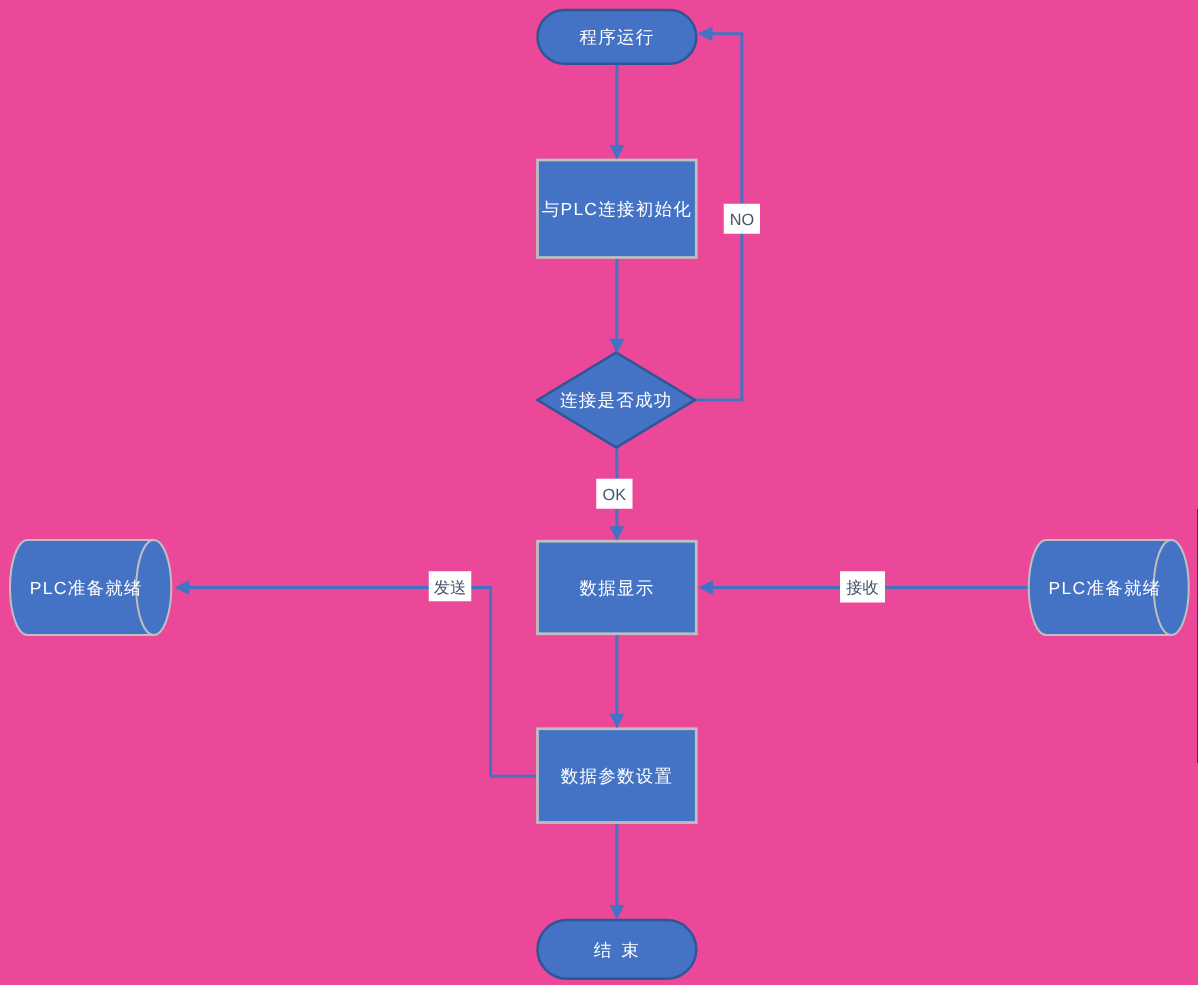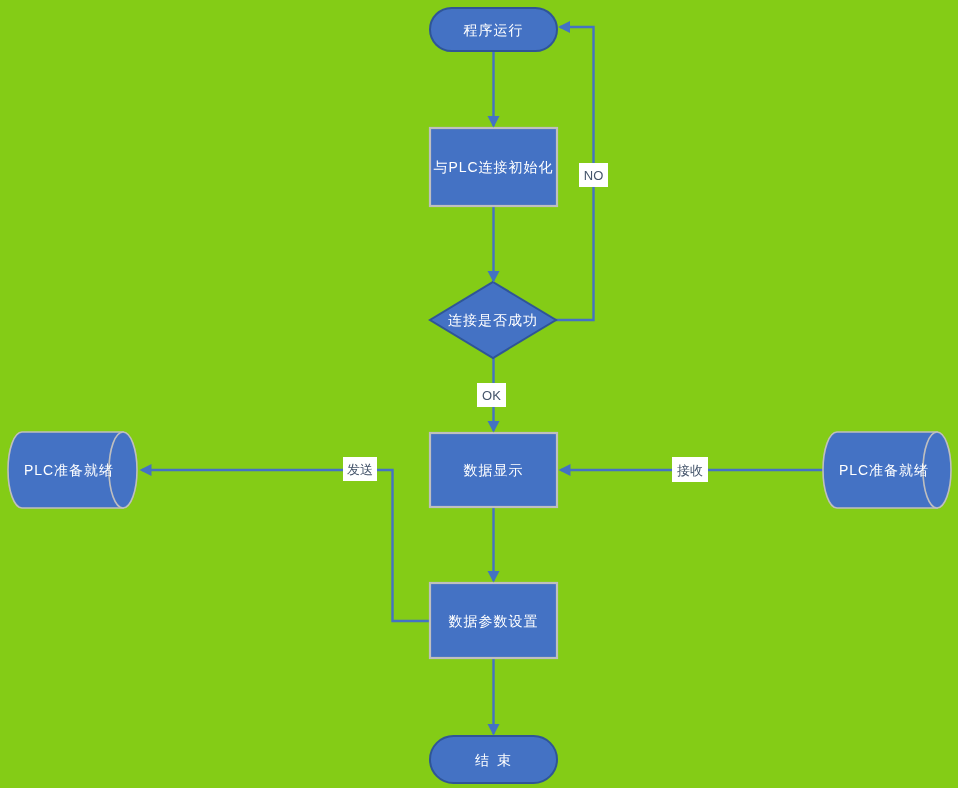--- a/index.html
+++ b/index.html
@@ -1,19 +1,19 @@
 <!DOCTYPE html>
 <html><head>
 <meta charset="utf-8">
 <style>
   html, body { margin: 0; padding: 0; background: #000; }
   .canvas {
     position: relative;
     width: 958px; height: 788px;
-    background: #84cc16;
+    background: #ec4899;
     font-family: "Liberation Sans", sans-serif;
     overflow: hidden;
   }
   svg { display: block; }
   .edge   { stroke: #4472C4; stroke-width: 2.4; fill: none; }
   .arrow  { fill: #4472C4; stroke: none; }
   .shape-fill { fill: #4472C4; }
   .stroke-dark  { stroke: #2F5597; stroke-width: 2; }
   .stroke-light { stroke: #BFBFBF; stroke-width: 2.2; }
   .stroke-light-thin { stroke: #BFBFBF; stroke-width: 1.6; }

